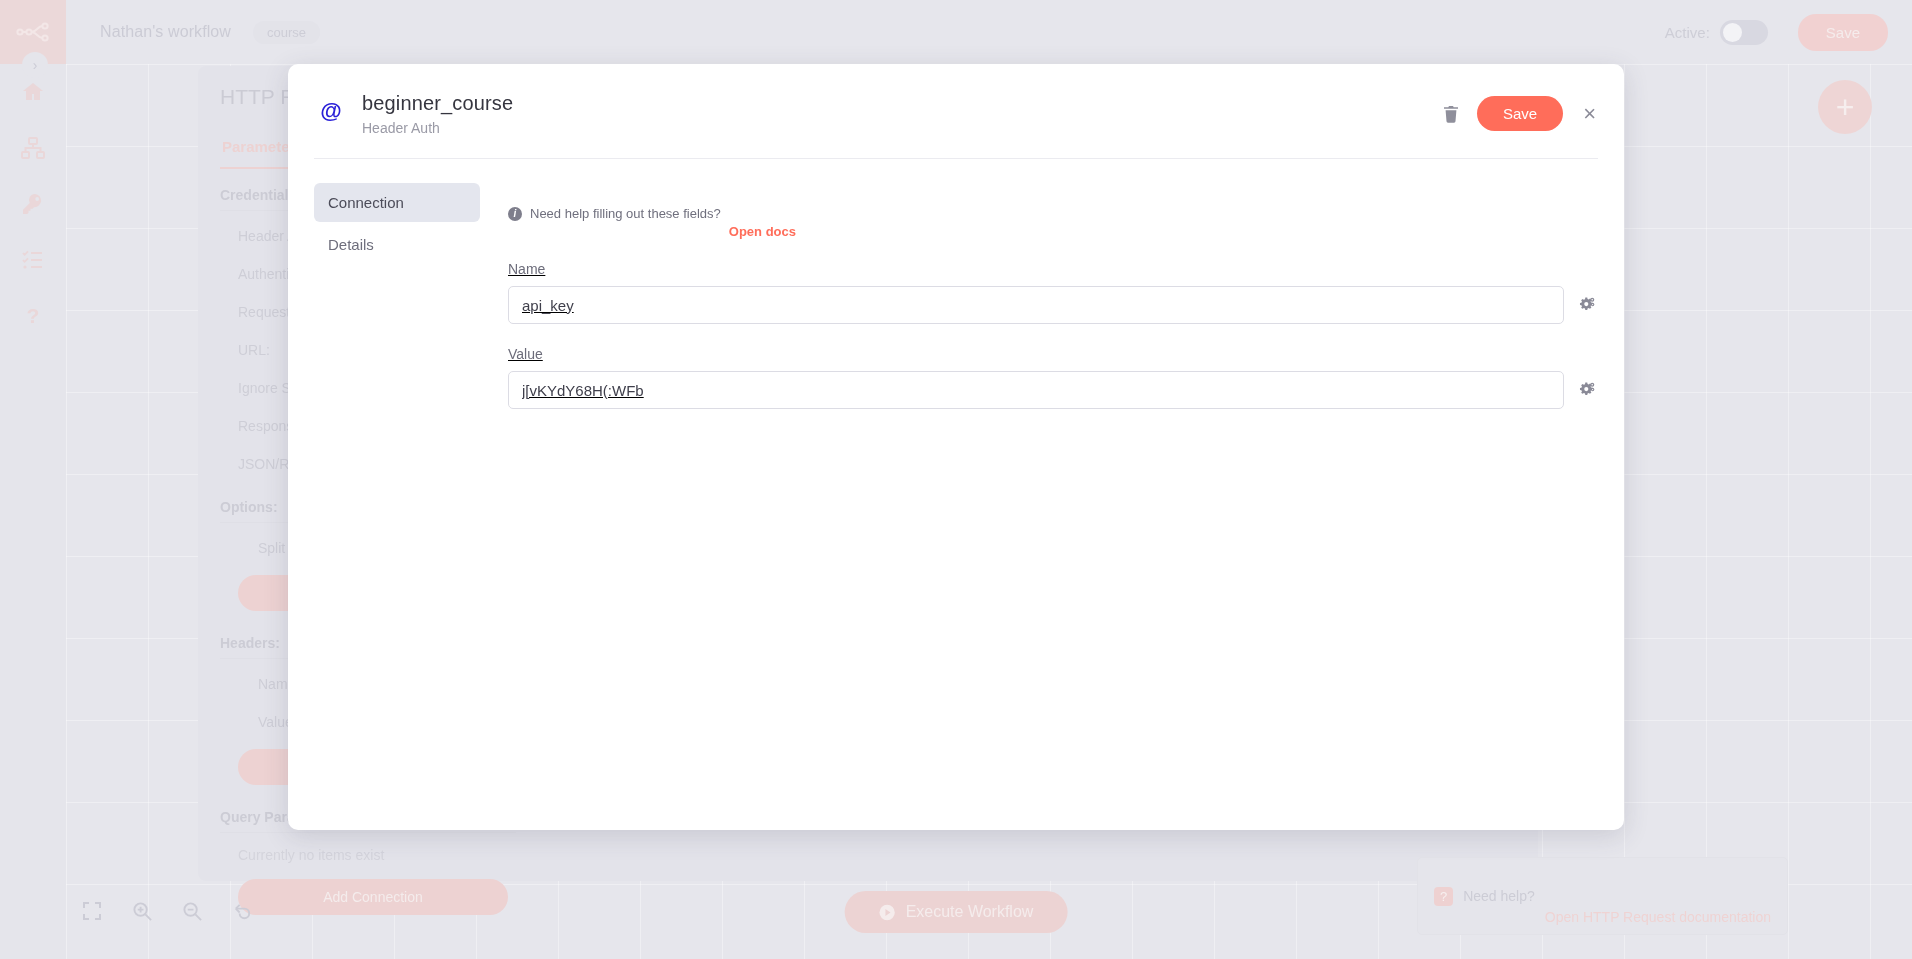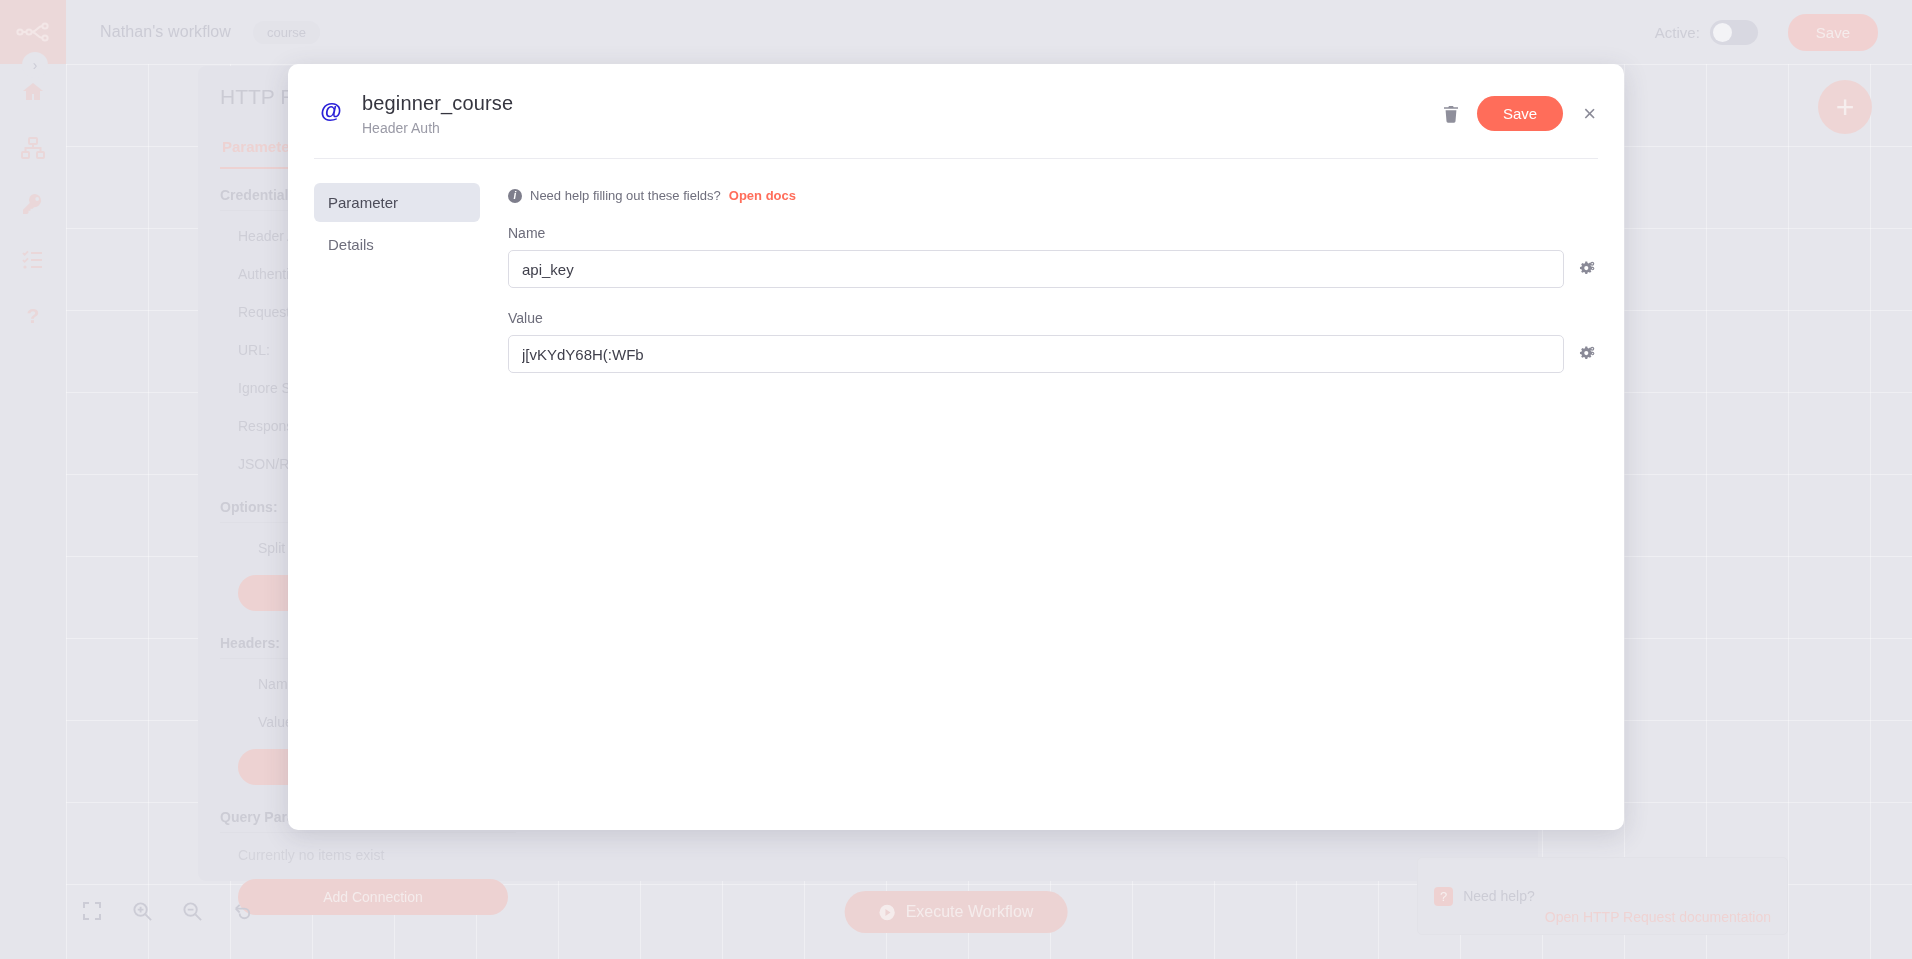--- a/index.html
+++ b/index.html
@@ -55,21 +55,21 @@
     background: #c7c7d4;
     display: flex; align-items: center;
   }
   #wf-name {
     margin-left: 34px; font-size: 16px; color: #8d8da2; letter-spacing: .1px;
   }
   #wf-tag {
     margin-left: 22px; padding: 4px 14px; border-radius: 12px;
     background: #c0c0cf; color: #9191a5; font-size: 13px;
   }
-  #top-right { margin-left: auto; display: flex; align-items: center; padding-right: 34px; }
+  #top-right { margin-left: auto; display: flex; align-items: center; padding-right: 24px; }
   #active-label { color: #9292a6; font-size: 15px; margin-right: 10px; }
   #active-toggle {
     width: 48px; height: 25px; border-radius: 13px; background: #a9a9bd;
     position: relative; margin-right: 30px;
   }
   #active-toggle::after {
     content: ""; position: absolute; left: 3px; top: 3px;
     width: 19px; height: 19px; border-radius: 50%; background: #e4e4ec;
   }
   #top-save {
@@ -179,23 +179,23 @@
   .nav-item.active { background: #e4e6ee; color: #4c4c59; }
 
   #modal-content { flex: 1; padding-left: 28px; }
   #docs-row { display: flex; align-items: center; gap: 8px; font-size: 13px; padding-top: 5px; }
   #info-icon {
     width: 14px; height: 14px; border-radius: 50%; background: #7e7e8c;
     color: #fff; font-size: 10px; font-weight: bold;
     display: flex; align-items: center; justify-content: center; font-style: italic;
   }
   #docs-text { color: #6f6f7d; }
-  #docs-link { color: #ff6d5a; font-weight: bold; }
-
-  .form-group { margin-top: 22px; }
+  #docs-link { color: #ff6d5a; font-weight: bold; margin-top: 36px; }
+
+  .form-group { margin-top: 22px; text-decoration: underline; }
   .form-label { font-size: 14px; color: #6c6c7a; margin-bottom: 9px; }
   .input-row { display: flex; align-items: center; gap: 14px; }
   .text-input {
     flex: 1; height: 38px; border: 1px solid #dcdce4; border-radius: 5px;
     padding: 0 13px; font-size: 15px; color: #3f3f4b;
     font-family: "Liberation Sans", sans-serif; background: #fff;
   }
   .gear-btn { color: #8a8a97; display: flex; align-items: center; width: 20px; }
 </style>
 </head>
@@ -359,21 +359,21 @@
         <button id="save-cred">Save</button>
         <div id="close-modal">×</div>
       </div>
     </div>
 
     <div id="modal-divider"></div>
 
     <div id="modal-body">
 
       <div id="modal-nav">
-        <div class="nav-item active">Parameter</div>
+        <div class="nav-item active">Connection</div>
         <div class="nav-item">Details</div>
       </div>
 
       <div id="modal-content">
 
         <div id="docs-row">
           <span id="info-icon">i</span>
           <span id="docs-text">Need help filling out these fields?</span>
           <span id="docs-link">Open docs</span>
         </div>

